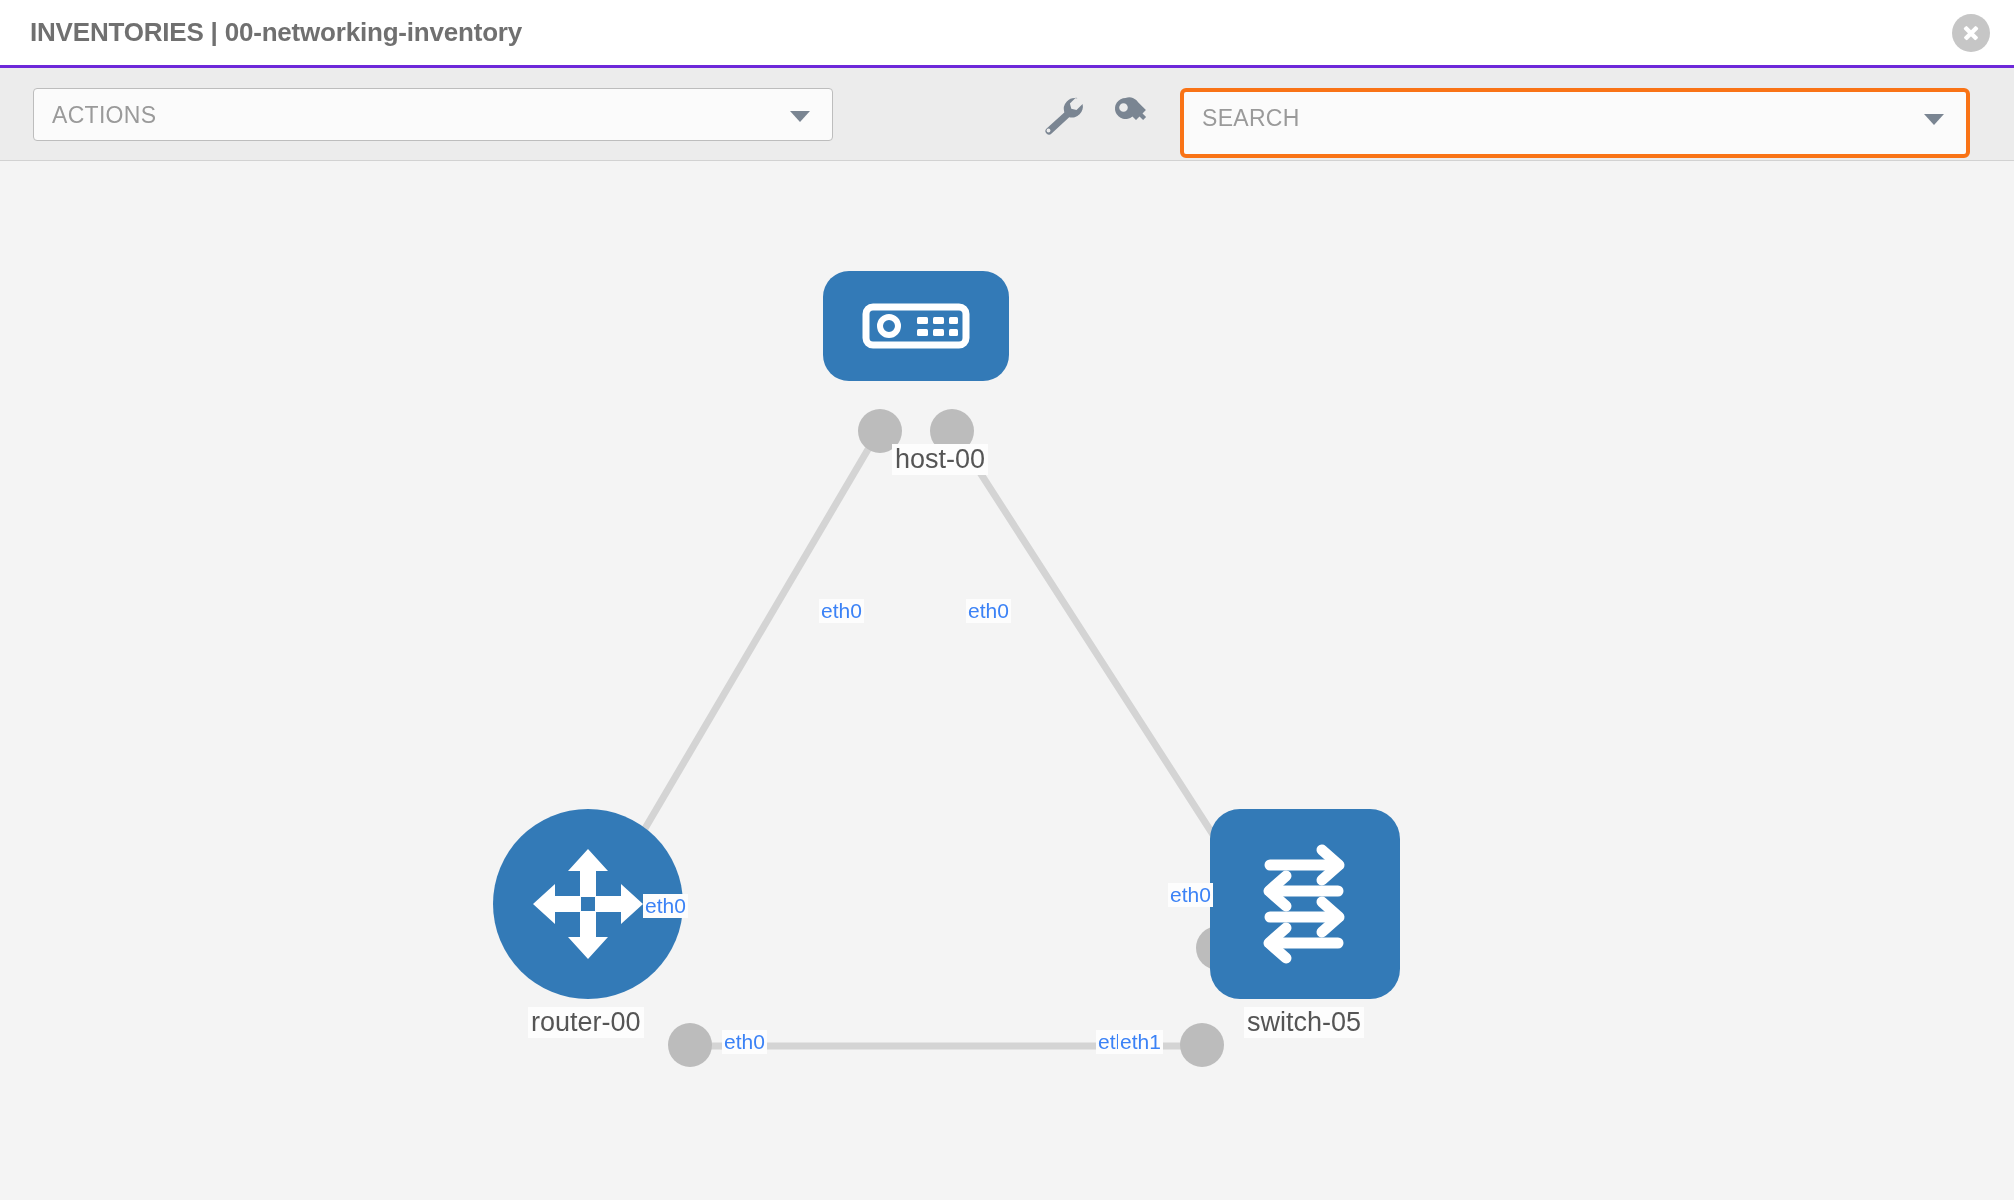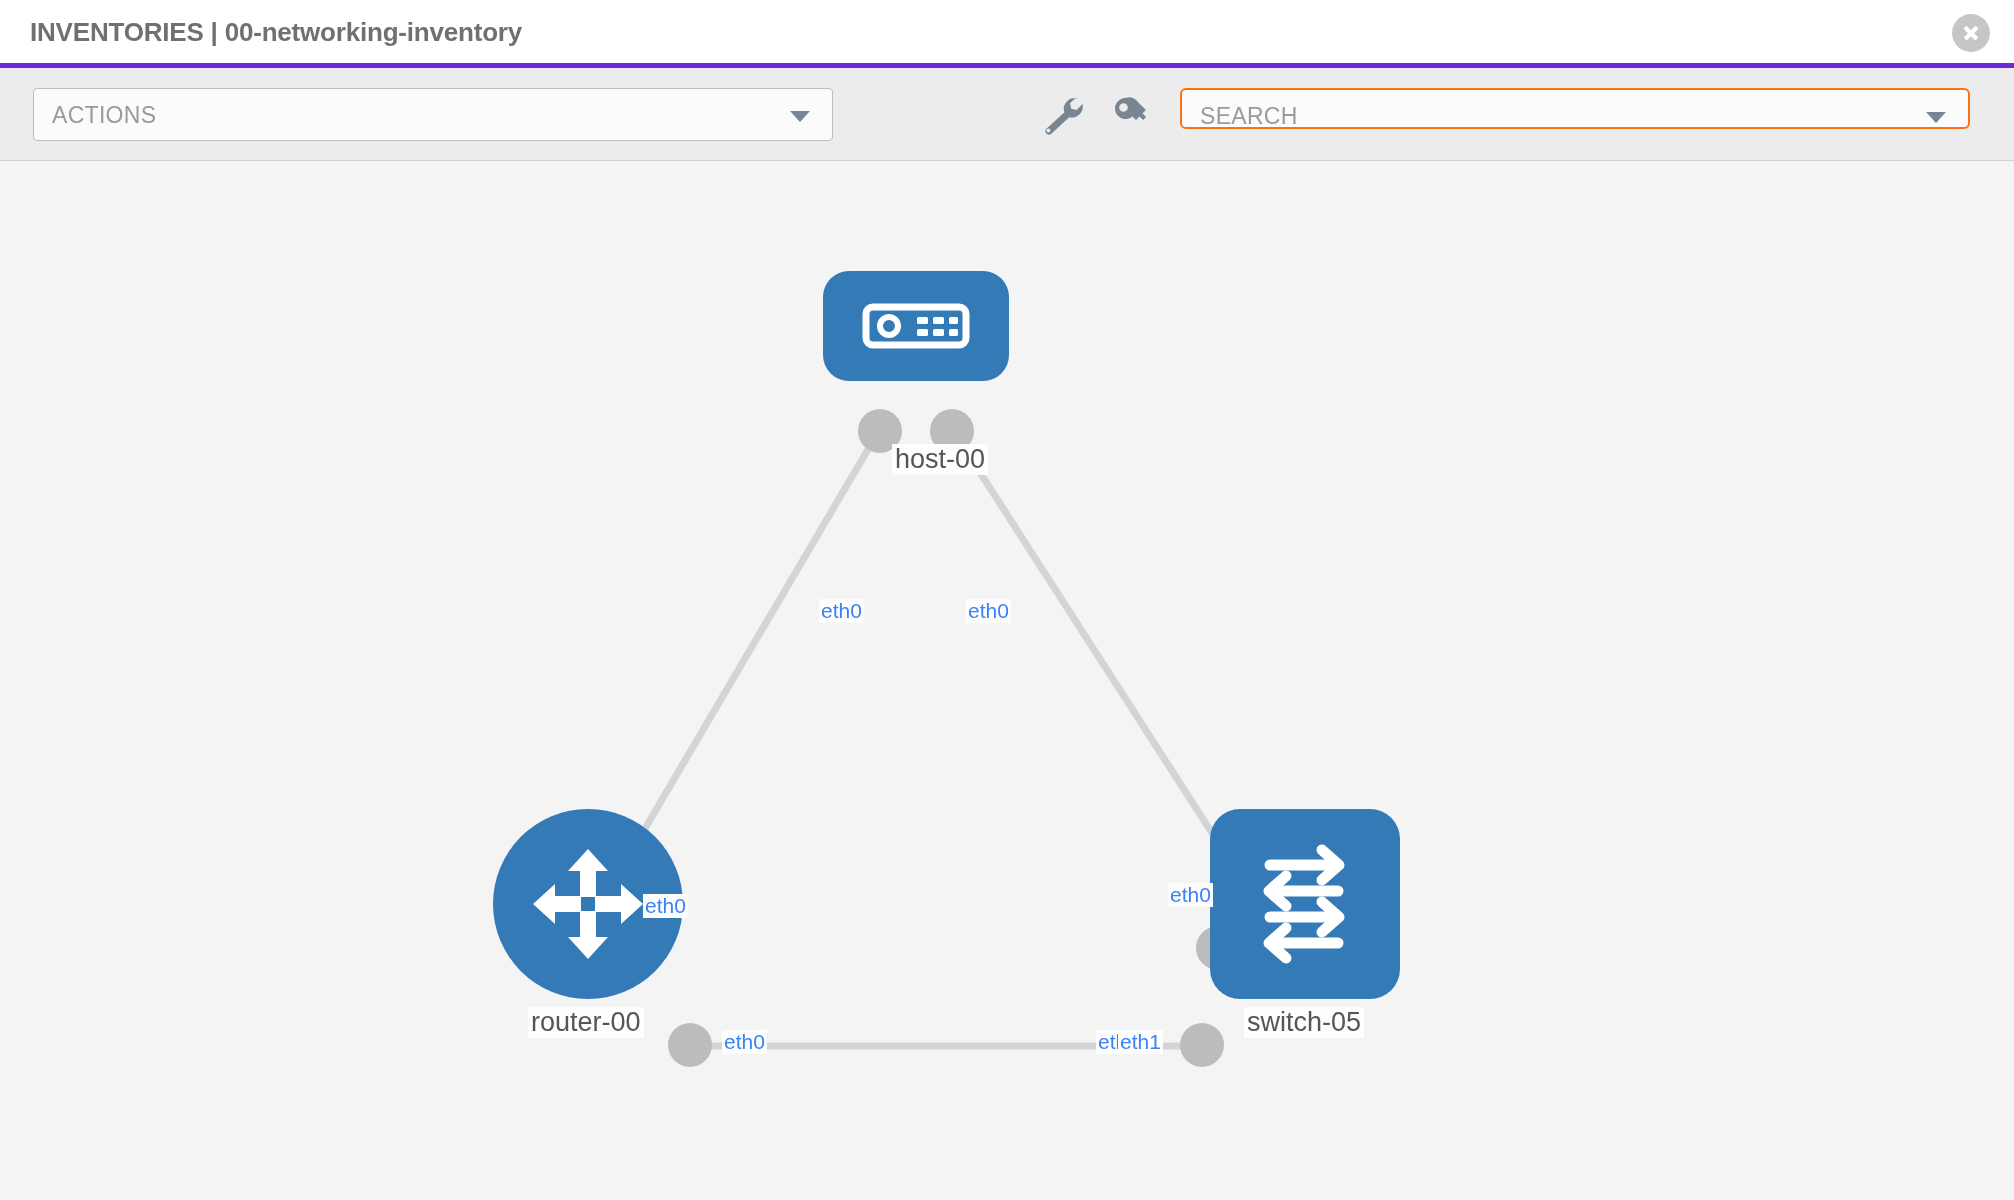--- a/index.html
+++ b/index.html
@@ -7,21 +7,21 @@
     width: 2014px; height: 1200px;
     font-family: "Liberation Sans", sans-serif;
     background: #f5f5f5;
     overflow: hidden;
   }
   #app { position: relative; width: 2014px; height: 1200px; background: #ffffff; }
 
   
   .header {
     position: absolute; left: 0; top: 0; width: 2014px; height: 68px;
-    background: #ffffff; border-bottom: 5px solid #6d28d9;
+    background: #ffffff; border-bottom: 3px solid #6d28d9;
   }
   .header-title {
     position: absolute; left: 30px; top: 17px;
     font-size: 26px; font-weight: bold; color: #707070;
     letter-spacing: -0.2px; white-space: nowrap;
   }
   .close-btn {
     position: absolute; right: 24px; top: 14px;
     width: 38px; height: 38px; border-radius: 50%;
     background: #c6c6c6; cursor: pointer;
@@ -50,22 +50,22 @@
     border-right: 10px solid transparent;
     border-top: 11px solid #7a8592;
   }
   .tool-icon {
     position: absolute; top: 22px; width: 50px; height: 48px; cursor: pointer;
   }
   .tool-icon.wrench { left: 1037px; }
   .tool-icon.key    { left: 1105px; }
   .search-select {
     position: absolute; left: 1180px; top: 20px;
-    width: 790px; height: 41px;
-    background: #fbfbfb; border: 2px solid #f97316; border-radius: 6px;
+    width: 790px; height: 70px;
+    background: #fbfbfb; border: 4px solid #f97316; border-radius: 6px;
     cursor: text;
   }
   .search-select .label {
     position: absolute; left: 18px; top: 13px;
     font-size: 23px; color: #9a9a9a; letter-spacing: 0.3px;
   }
 
   
   .canvas {
     position: absolute; left: 0; top: 161px; width: 2014px; height: 1039px;

